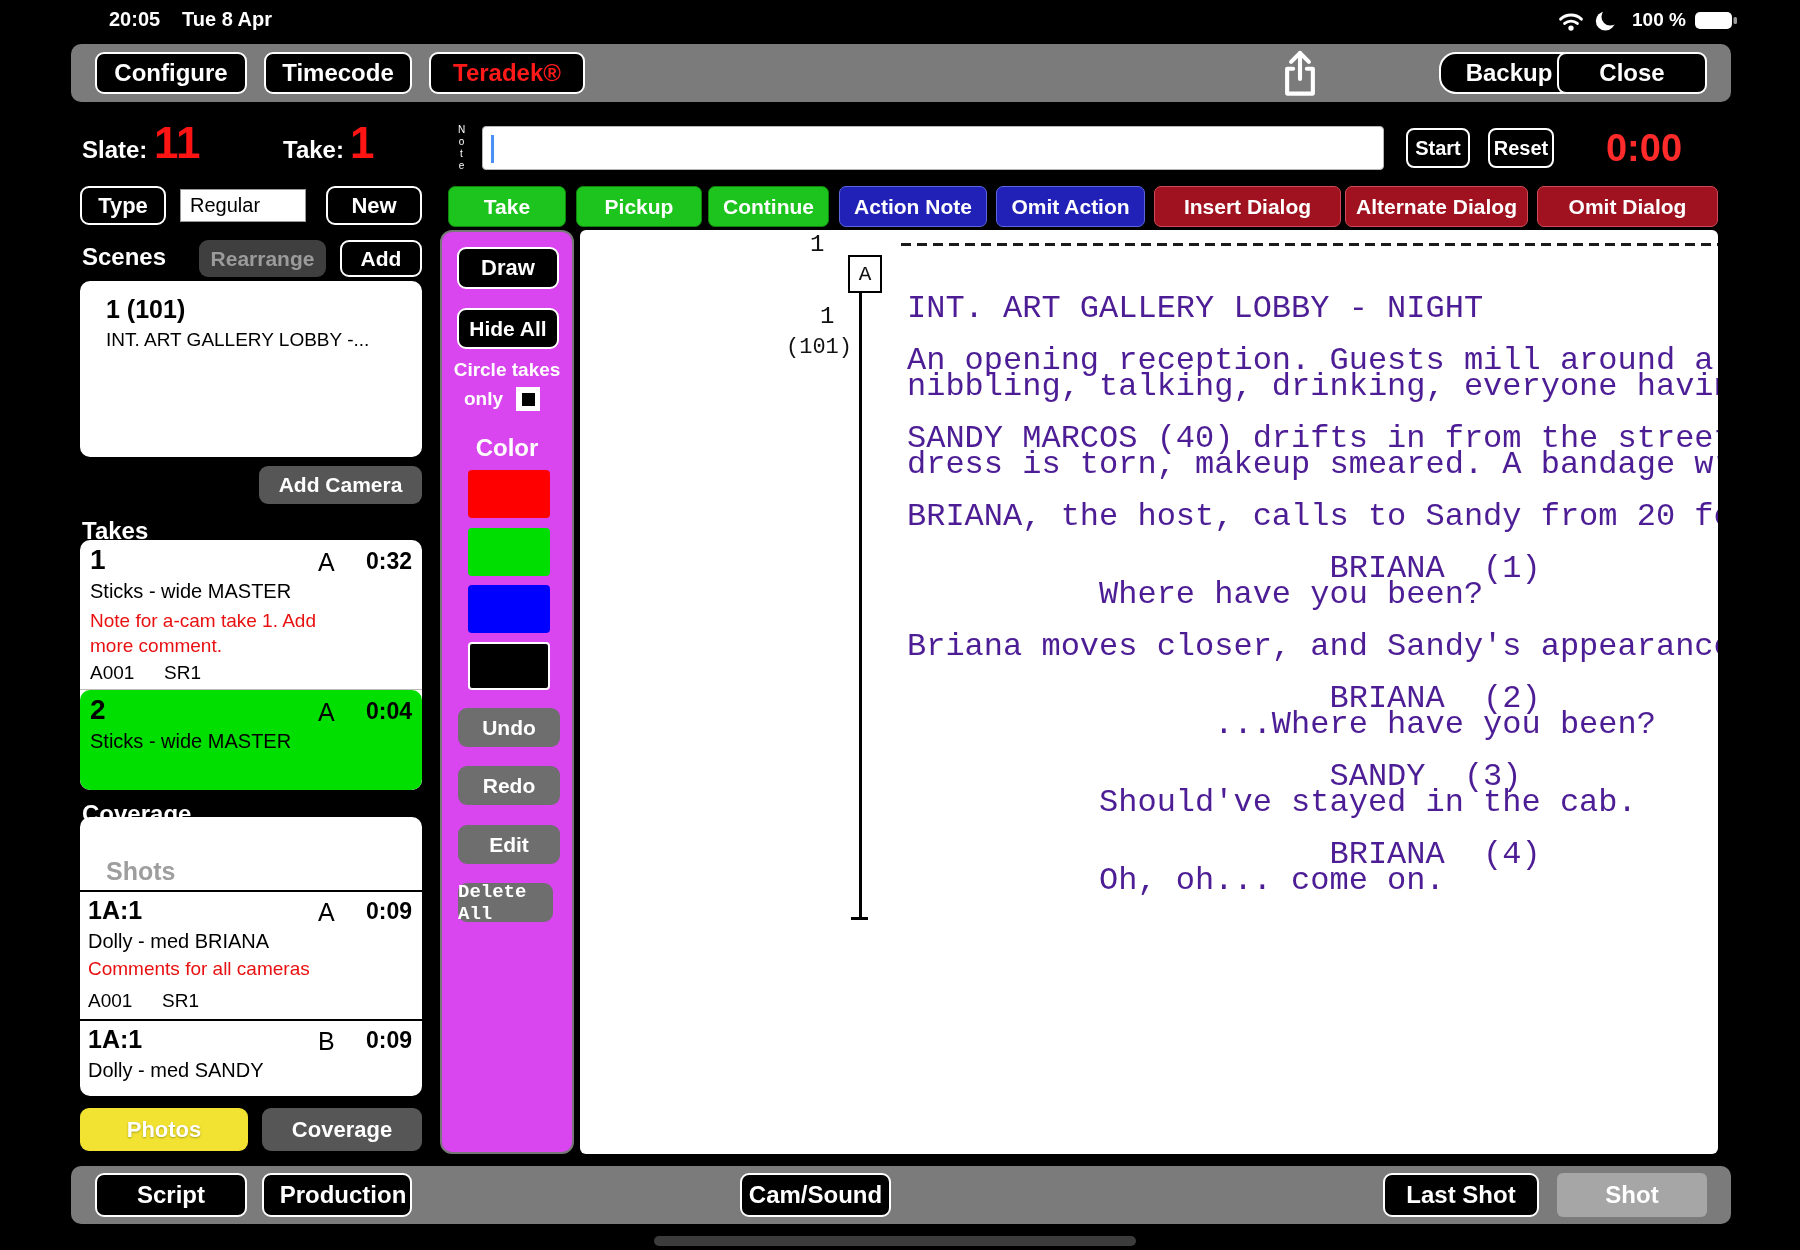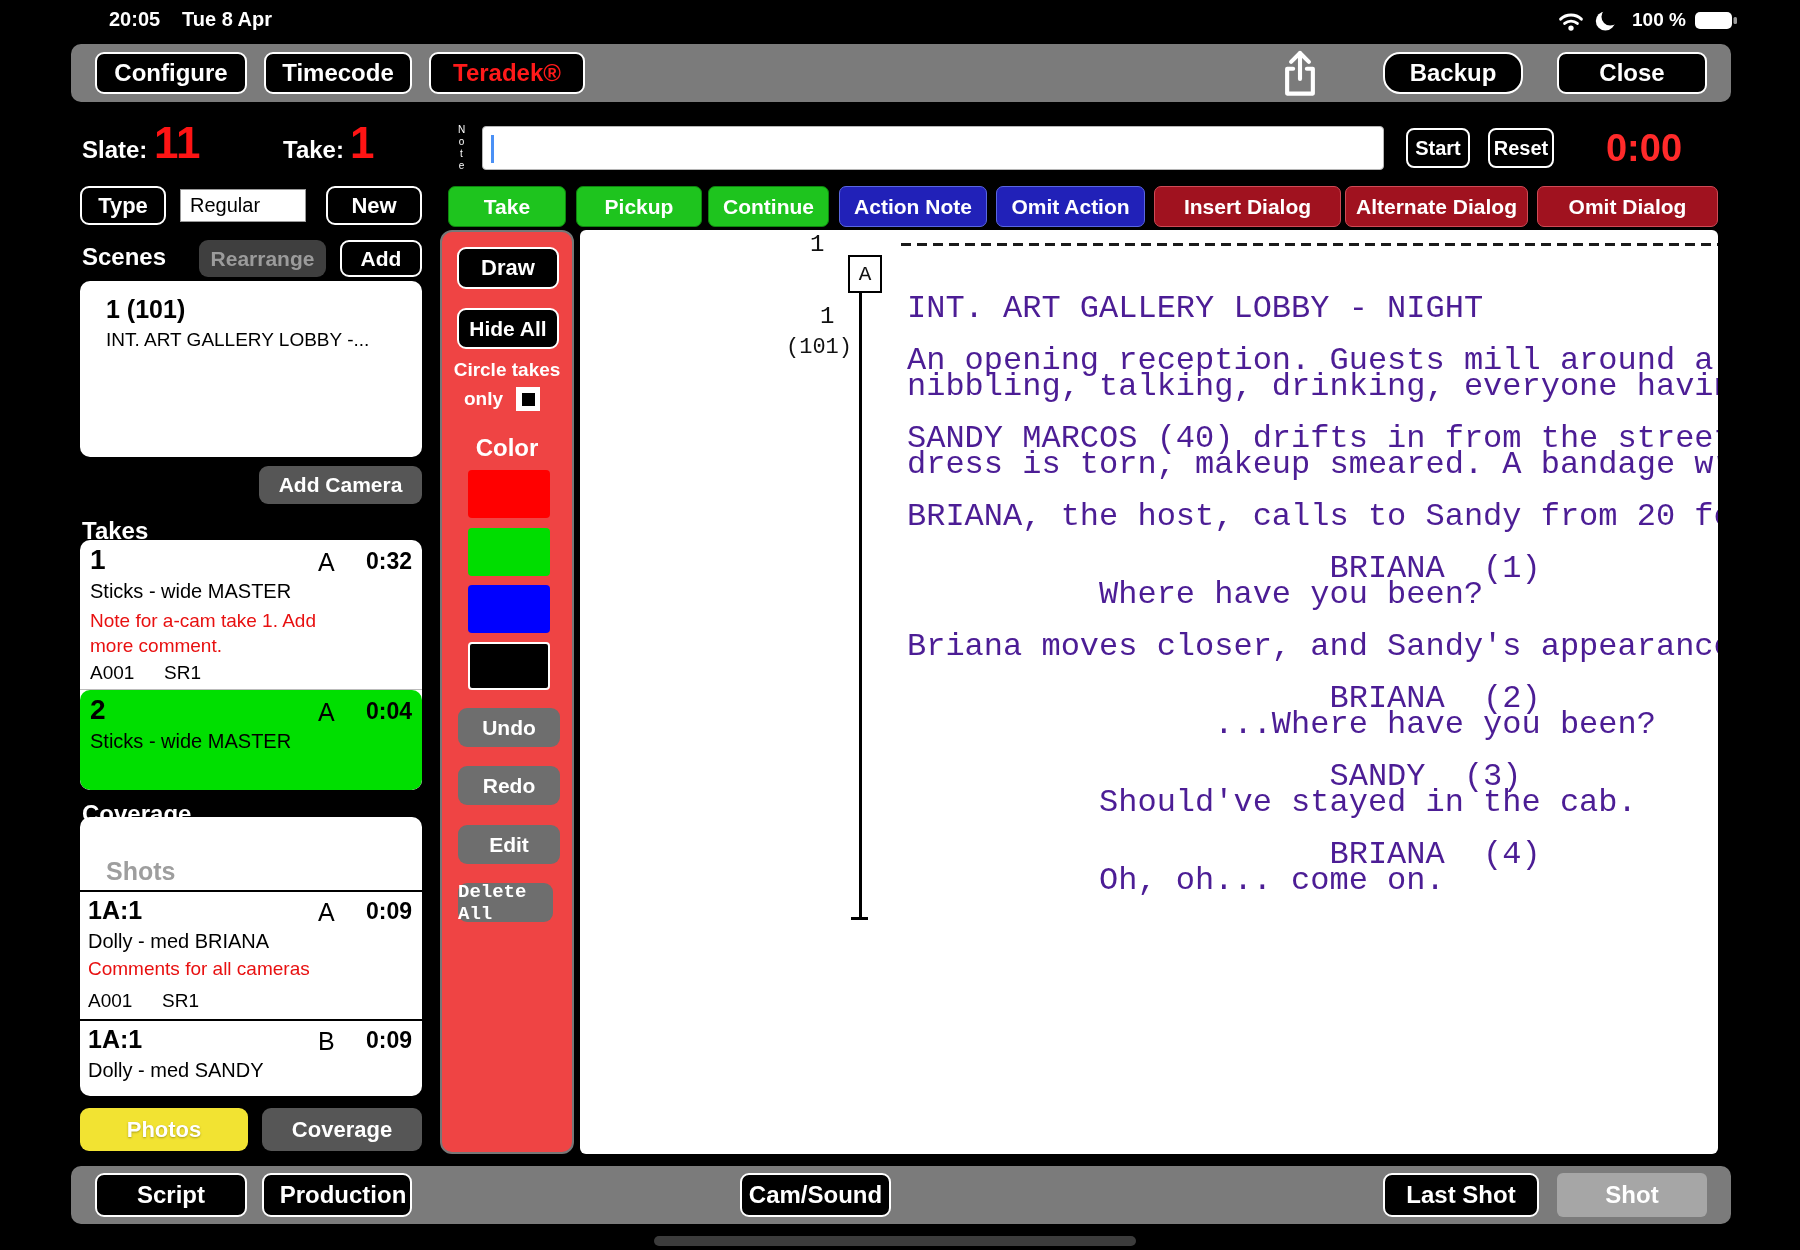--- a/index.html
+++ b/index.html
@@ -66,21 +66,21 @@
   <div class="btn-black abs" style="left:24px;top:8px;width:152px;height:42px;font-size:24px;">Configure</div>
   <div class="btn-black abs" style="left:193px;top:8px;width:148px;height:42px;font-size:24px;">Timecode</div>
   <div class="btn-black abs" style="left:358px;top:8px;width:156px;height:42px;font-size:24px;color:#ff1a1a;">Teradek®</div>
   <svg class="abs" style="left:1208px;top:5px;" width="42" height="48" viewBox="0 0 24 28">
     <g stroke="#fff" stroke-width="2.4" fill="none" stroke-linecap="round" stroke-linejoin="round">
       <path d="M12 2.5 v15"></path>
       <path d="M6.8 7.5 L12 2.3 L17.2 7.5"></path>
       <path d="M8 11.5 H4.5 V26 H19.5 V11.5 H16"></path>
     </g>
   </svg>
-  <div class="btn-black abs" style="left:1312px;top:8px;width:140px;height:42px;font-size:24px;border-radius:17px;">Backup</div>
+  <div class="btn-black abs" style="left:1368px;top:8px;width:140px;height:42px;font-size:24px;border-radius:17px;">Backup</div>
   <div class="btn-black abs" style="left:1486px;top:8px;width:150px;height:42px;font-size:24px;">Close</div>
 </div>
 
 <div class="abs" style="left:82px;top:136px;font-size:24px;font-weight:bold;">Slate:</div>
 <div class="abs" style="left:154px;top:118px;font-size:44px;font-weight:bold;color:#ff1414;">11</div>
 <div class="abs" style="left:283px;top:136px;font-size:24px;font-weight:bold;">Take:</div>
 <div class="abs" style="left:350px;top:118px;font-size:44px;font-weight:bold;color:#ff1414;">1</div>
 
 <div class="btn-black abs" style="left:80px;top:186px;width:86px;height:39px;font-size:22px;">Type</div>
 <div class="abs" style="left:180px;top:189px;width:126px;height:33px;background:#fff;border:1px solid #999;color:#000;font-size:20px;display:flex;align-items:center;padding-left:9px;">Regular</div>
@@ -154,21 +154,21 @@
 
 <div class="act act-green" style="left:448px;width:118px;">Take</div>
 <div class="act act-green" style="left:576px;width:126px;">Pickup</div>
 <div class="act act-green" style="left:708px;width:121px;">Continue</div>
 <div class="act act-blue" style="left:839px;width:148px;">Action Note</div>
 <div class="act act-blue" style="left:996px;width:149px;">Omit Action</div>
 <div class="act act-red" style="left:1154px;width:187px;">Insert Dialog</div>
 <div class="act act-red" style="left:1345px;width:183px;">Alternate Dialog</div>
 <div class="act act-red" style="left:1537px;width:181px;">Omit Dialog</div>
 
-<div class="abs" style="left:440px;top:230px;width:134px;height:924px;background:#ef4444;border:2px solid #777;border-radius:12px;">
+<div class="abs" style="left:440px;top:230px;width:134px;height:924px;background:#d946ef;border:2px solid #777;border-radius:12px;">
   <div class="btn-black abs" style="left:15px;top:15px;width:102px;height:42px;font-size:22px;">Draw</div>
   <div class="btn-black abs" style="left:15px;top:76px;width:102px;height:41px;font-size:21px;">Hide All</div>
   <div class="abs" style="left:0;top:127px;width:100%;text-align:center;font-size:19px;font-weight:bold;">Circle takes</div>
   <div class="abs" style="left:22px;top:156px;font-size:19px;font-weight:bold;">only</div>
   <div class="abs" style="left:74px;top:155px;width:24px;height:24px;background:#fff;display:flex;align-items:center;justify-content:center;">
     <div style="width:13px;height:13px;background:#000;"></div>
   </div>
   <div class="abs" style="left:0;top:202px;width:100%;text-align:center;font-size:24px;font-weight:bold;">Color</div>
   <div class="swatch" style="top: 238px; background: rgb(255, 0, 0);"></div>
   <div class="swatch" style="top: 296px; background: rgb(0, 221, 0);"></div>

